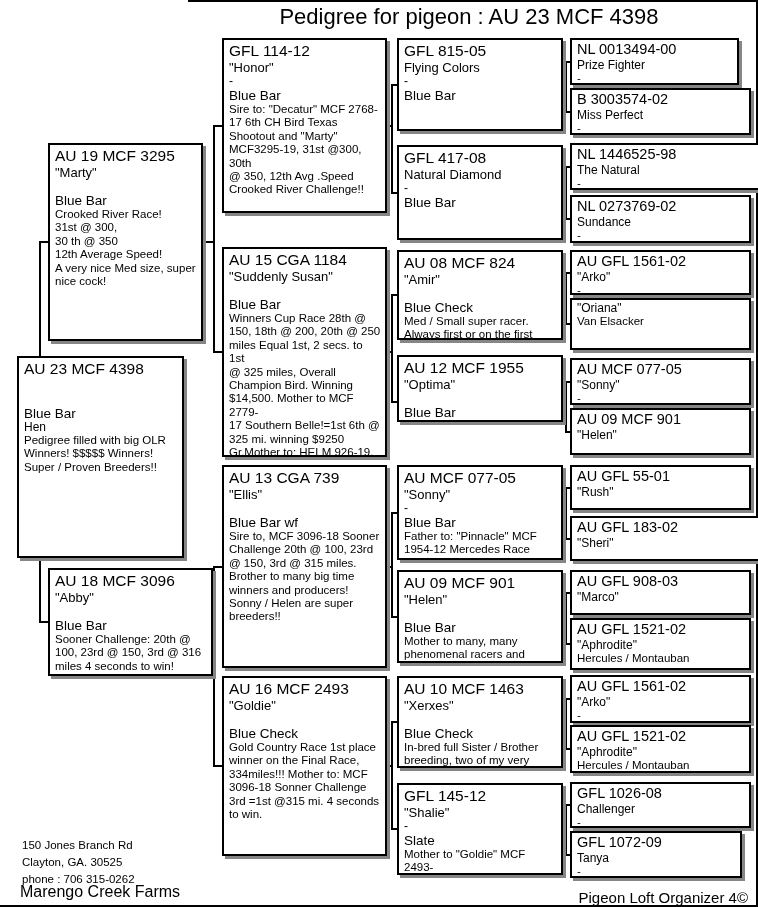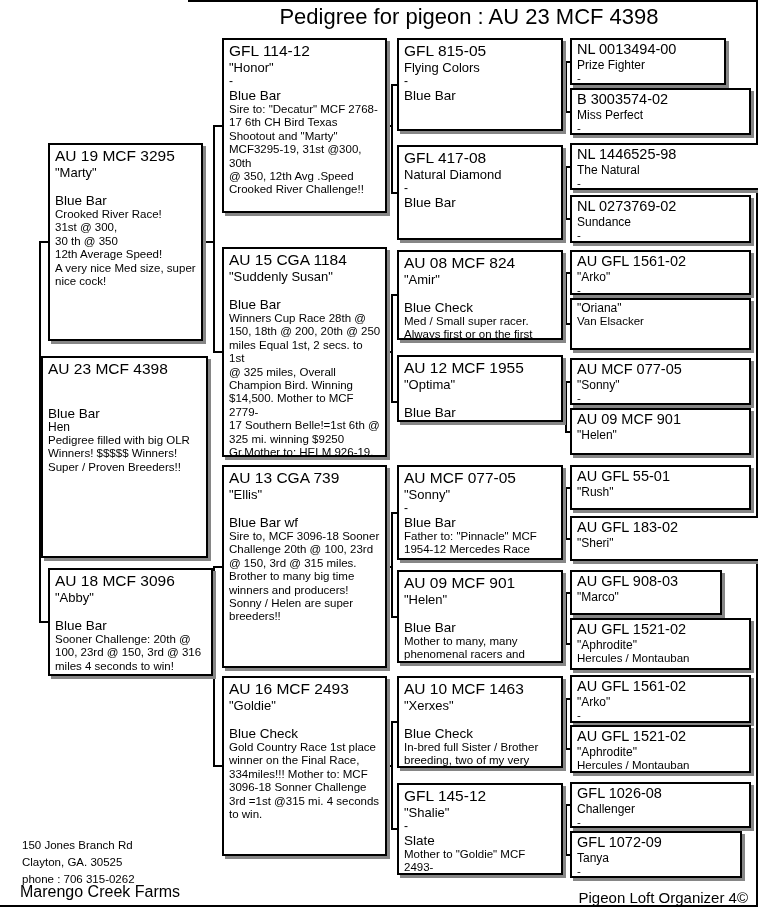--- a/index.html
+++ b/index.html
@@ -101,21 +101,21 @@
       <div class="bname">"Marty"</div>
       <div class="bdash"></div>
       <div class="bcolor">Blue Bar</div>
       <div class="bnotes">Crooked River Race!
 31st @ 300,
 30 th @ 350
 12th Average Speed!
 A very nice Med size, super
 nice cock!</div>
     </div>
-    <div class="pbox" style="left: 17px; top: 356px; width: 167px; height: 202px; margin-left: 24px;">
+    <div class="pbox" style="left: 17px; top: 356px; width: 167px; height: 202px;">
       <div class="band">AU 23 MCF 4398</div>
       <div class="bname"></div>
       <div class="bdash"></div>
       <div class="bcolor">Blue Bar</div>
       <div class="bsex">Hen</div>
       <div class="bnotes">Pedigree filled with big OLR
 Winners! $$$$$ Winners!
 Super / Proven Breeders!!</div>
     </div>
     <div class="pbox" style="left: 48px; top: 568px; width: 165px; height: 108px;">
@@ -235,21 +235,21 @@
 breeding, two of my very best.</div>
     </div>
     <div class="pbox" style="left: 397px; top: 783px; width: 166px; height: 92px;">
       <div class="band">GFL 145-12</div>
       <div class="bname">"Shalie"</div>
       <div class="bdash">-</div>
       <div class="bcolor">Slate</div>
       <div class="bnotes">Mother to "Goldie" MCF 2493-
 16  Gold Country Race   1st</div>
     </div>
-    <div class="pbox small" style="left: 570px; top: 38px; width: 156px; height: 47px;">
+    <div class="pbox small" style="left: 570px; top: 38px; width: 169px; height: 47px;">
       <div class="band">NL 0013494-00</div>
       <div class="bname">Prize Fighter</div>
       <div class="bsub">-</div>
     </div>
     <div class="pbox small" style="left: 570px; top: 88px; width: 181px; height: 47px;">
       <div class="band">B 3003574-02</div>
       <div class="bname">Miss Perfect</div>
       <div class="bsub">-</div>
     </div>
     <div class="pbox small" style="left: 570px; top: 143px; width: 210px; height: 47px;">
@@ -284,21 +284,21 @@
     <div class="pbox small" style="left: 570px; top: 465px; width: 181px; height: 45px;">
       <div class="band">AU GFL 55-01</div>
       <div class="bname">"Rush"</div>
       <div class="bsub"></div>
     </div>
     <div class="pbox small" style="left: 570px; top: 516px; width: 211px; height: 45px;">
       <div class="band">AU GFL 183-02</div>
       <div class="bname">"Sheri"</div>
       <div class="bsub"></div>
     </div>
-    <div class="pbox small" style="left: 570px; top: 570px; width: 152px; height: 45px;">
+    <div class="pbox small" style="left: 570px; top: 570px; width: 181px; height: 45px;">
       <div class="band">AU GFL 908-03</div>
       <div class="bname">"Marco"</div>
       <div class="bsub"></div>
     </div>
     <div class="pbox small" style="left: 570px; top: 618px; width: 181px; height: 52px;">
       <div class="band">AU GFL 1521-02</div>
       <div class="bname">"Aphrodite"</div>
       <div class="bsub">Hercules / Montauban</div>
     </div>
     <div class="pbox small" style="left: 570px; top: 675px; width: 181px; height: 48px;">

